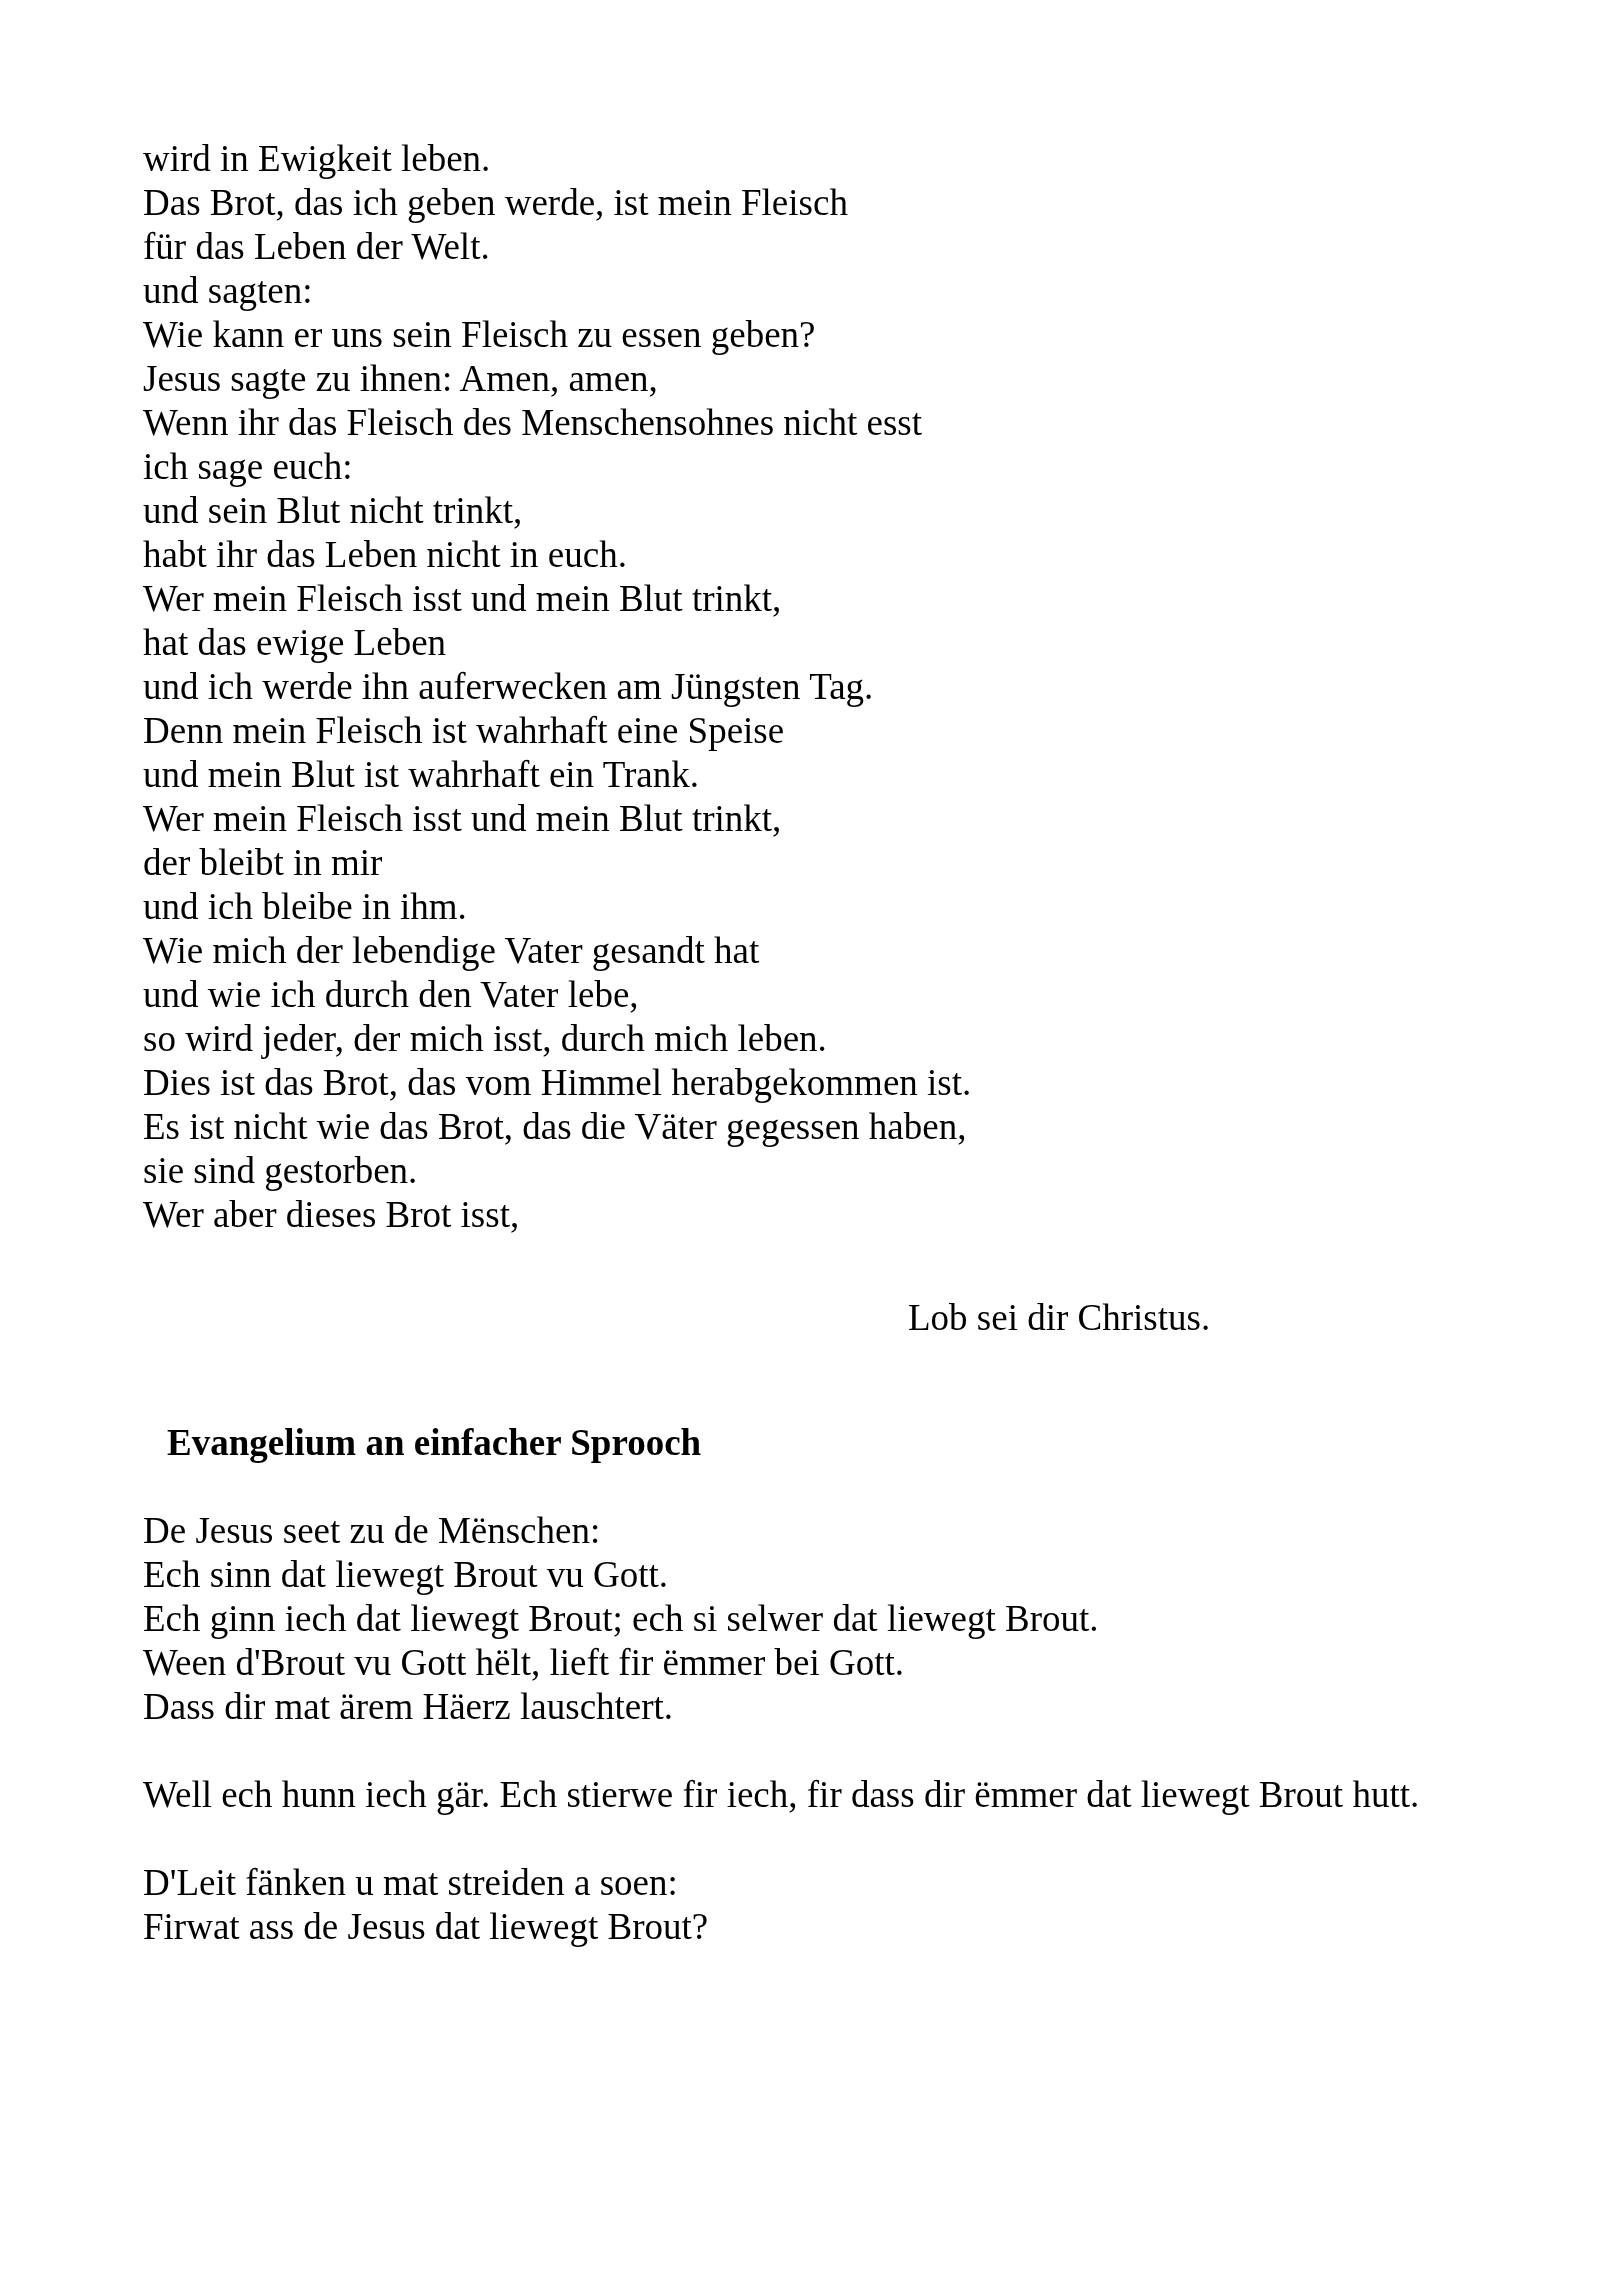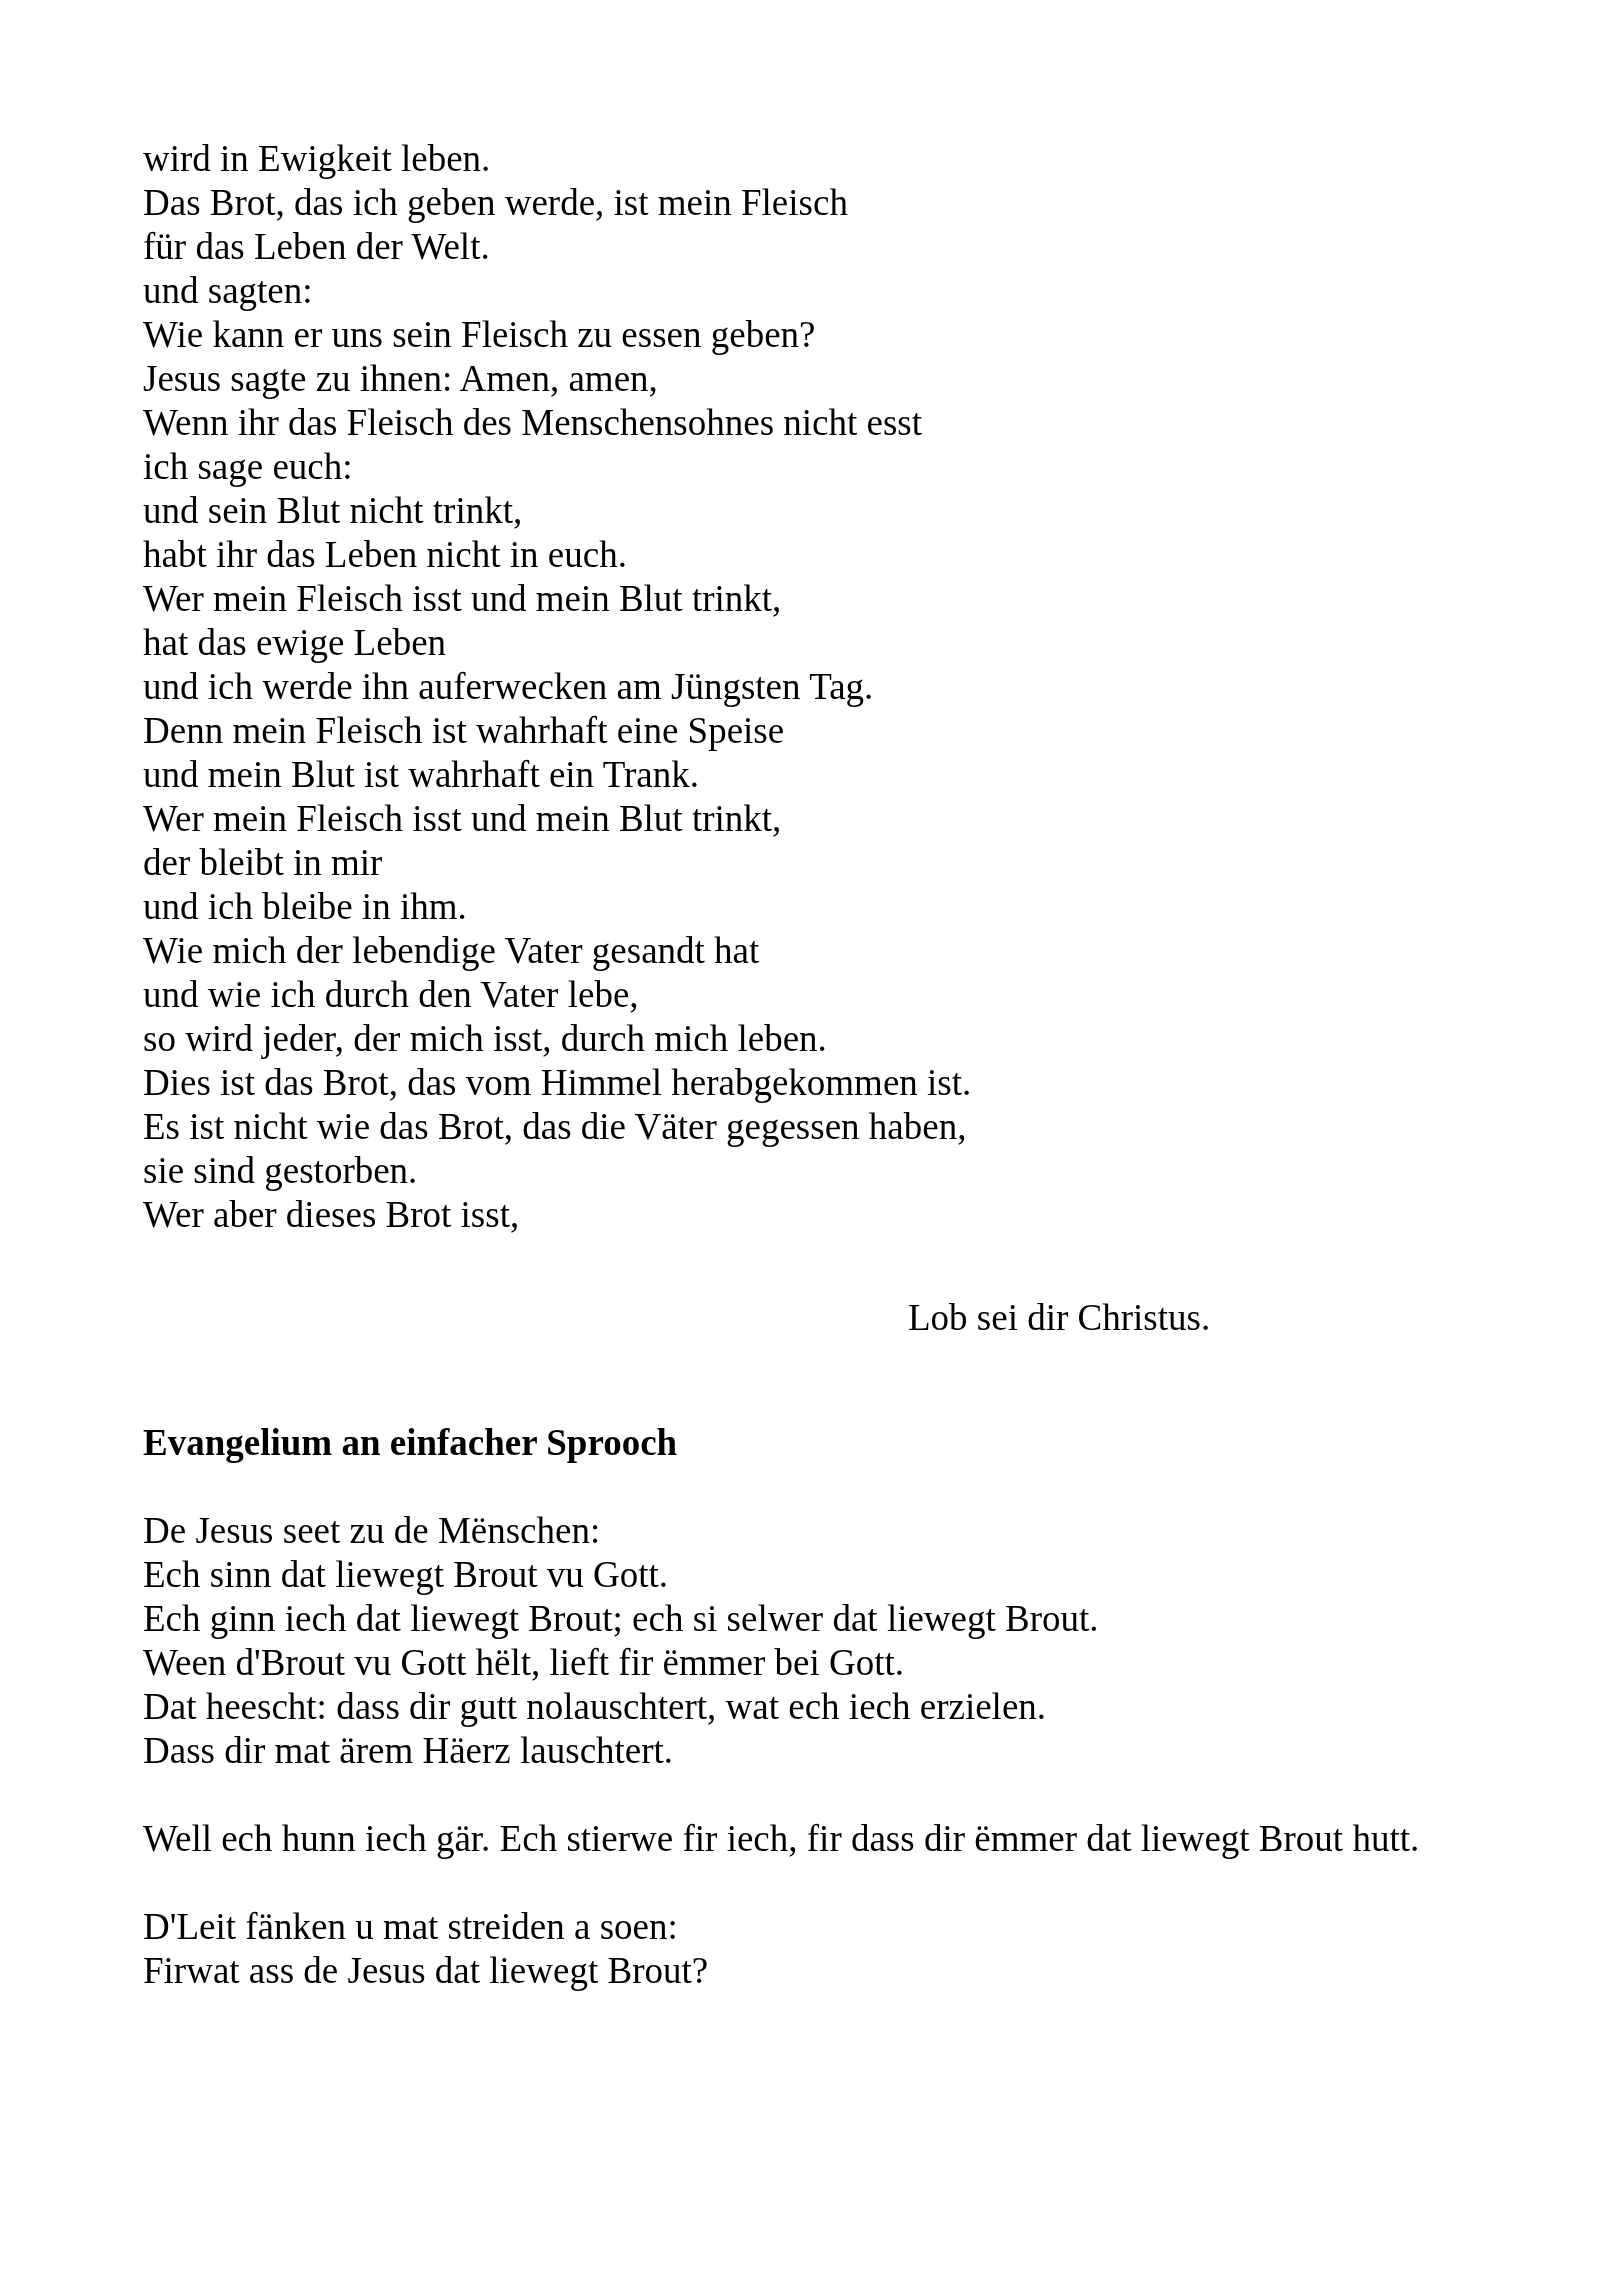--- a/index.html
+++ b/index.html
@@ -24,20 +24,21 @@
     border-radius: 18px;
   }
   .ln {
     height: 44px;
     white-space: nowrap;
   }
   .ln.blank {  }
   .ln.heading {
     font-weight: bold;
     margin-top: 7.8px;
+    margin-left: 24px;
   }
   .ln.versicle { position: relative; }
   .ln.versicle .resp {
     position: absolute;
     left: 765px;
     top: 15px;
   }
 </style>
 </head>
 <body>
@@ -80,21 +81,20 @@
   <div class="ln blank"></div>
 
   <div class="ln heading">Evangelium an einfacher Sprooch</div>
 
   <div class="ln blank"></div>
 
   <div class="ln">De Jesus seet zu de Mënschen:</div>
   <div class="ln">Ech sinn dat liewegt Brout vu Gott.</div>
   <div class="ln">Ech ginn iech dat liewegt Brout; ech si selwer dat liewegt Brout.</div>
   <div class="ln">Ween d'Brout vu Gott hëlt, lieft fir ëmmer bei Gott.</div>
-  <div class="ln">Dat heescht: dass dir gutt nolauschtert, wat ech iech erzielen.</div>
   <div class="ln">Dass dir mat ärem Häerz lauschtert.</div>
 
   <div class="ln blank"></div>
 
   <div class="ln">Well ech hunn iech gär. Ech stierwe fir iech, fir dass dir ëmmer dat liewegt Brout hutt.</div>
 
   <div class="ln blank"></div>
 
   <div class="ln">D'Leit fänken u mat streiden a soen:</div>
   <div class="ln">Firwat ass de Jesus dat liewegt Brout?</div>

